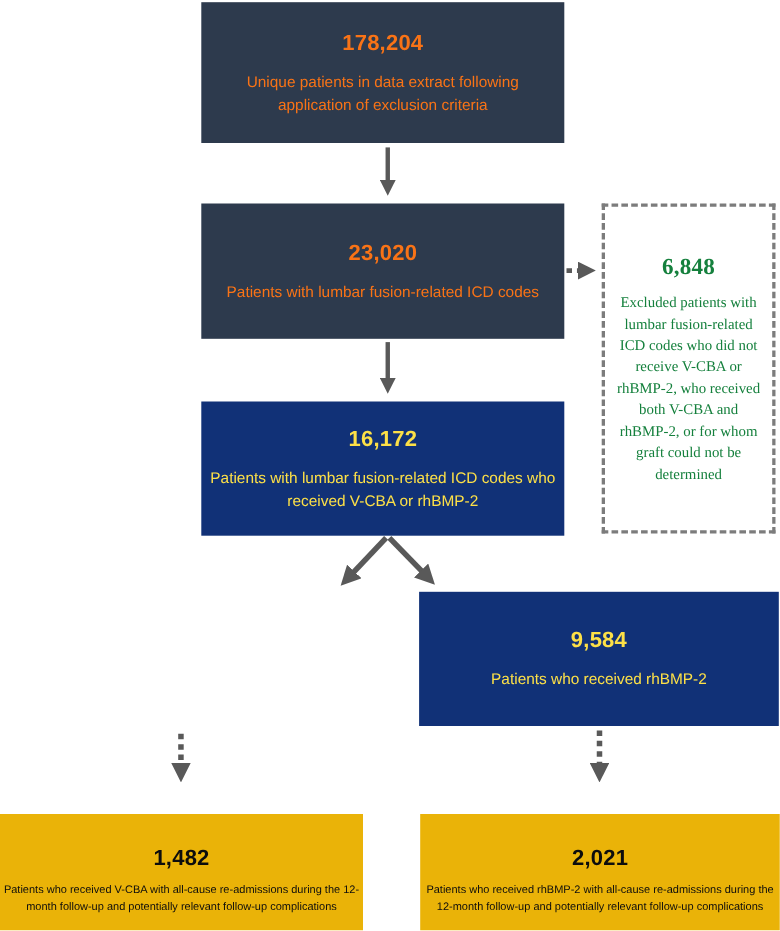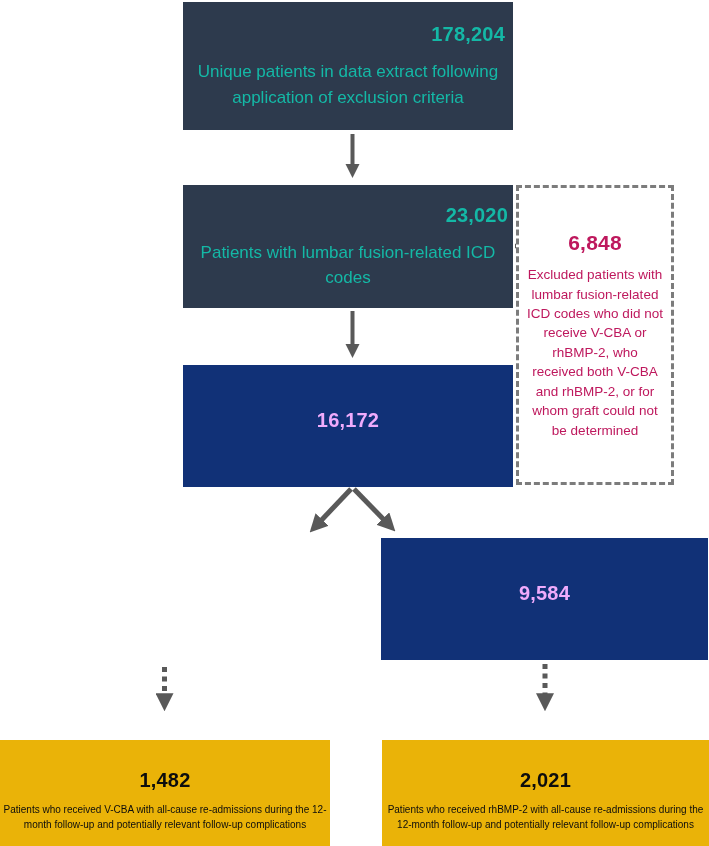--- a/index.html
+++ b/index.html
@@ -32,38 +32,39 @@
     box-sizing: border-box;
   }
   .box .num {
     font-weight: 700;
     font-size: 20px;
     line-height: 1.2;
     margin-bottom: 13px;
     letter-spacing: 0.2px;
   }
   .box .lbl {
-    font-size: 17px;
+    font-size: 14px;
     line-height: 1.5;
   }
-  .dark  { background: #2d3a4d; color: #14b8a6; align-items: flex-end; }
-  .navy  { background: #113177; color: #f0abfc; }
+  .dark  { background: #2d3a4d; color: #f97316; }
+  .navy  { background: #113177; color: #fde047; }
   .light { background: #eab308; color: #0d0d0d; margin-top: 20px; }
 
   #box-extract { left:183px; top:2px;   width:330px; height:128px; padding:0 8px; }
   #box-lumbar  { left:183px; top:185px; width:330px; height:123px; padding:0 5px; }
   #box-graft   { left:183px; top:365px; width:330px; height:122px; padding:0 5px; }
   #box-vcba    { left:0px;   top:540px; width:328px; height:123px; padding:0 10px; }
   #box-rhbmp   { left:381px; top:538px; width:327px; height:122px; padding:0 10px; }
 
   #box-excluded {
-    left:516px; top:185px; width:158px; height:300px;
-    background:#ffffff; color:#be185d;
+    left:547px; top:185px; width:158px; height:300px;
+    background:#ffffff; color:#15803d;
     border:3px dashed #7c7c7c;
     padding: 6px 8px;
+    font-family: Liberation Serif, serif;
   }
   #box-excluded .num { font-size: 21px; margin-bottom: 10px; }
   #box-excluded .lbl { font-size: 13.5px; line-height: 1.44; }
 
   #box-vcba-fu  { left:0px;   top:720px; width:330px; height:120px; padding:0 2px; }
   #box-rhbmp-fu { left:382px; top:720px; width:327px; height:120px; padding:0 2px;align-items:center; }
   .light .num { color:#0d0d0d; margin-bottom: 11px; }
   .light .lbl { font-size: 10px; line-height: 1.45; }
 </style>
 </head>
@@ -103,25 +104,27 @@
     <div class="lbl">Patients with lumbar fusion-related ICD codes</div>
   </div>
 
   <div class="box" id="box-excluded">
     <div class="num">6,848</div>
     <div class="lbl">Excluded patients with lumbar fusion-related ICD codes who did not receive V-CBA or rhBMP-2, who received both V-CBA and rhBMP-2, or for whom graft could not be determined</div>
   </div>
 
   <div class="box navy" id="box-graft">
     <div class="num">16,172</div>
+    <div class="lbl">Patients with lumbar fusion-related ICD codes who received V-CBA or rhBMP-2</div>
   </div>
 
 
   <div class="box navy" id="box-rhbmp">
     <div class="num">9,584</div>
+    <div class="lbl">Patients who received rhBMP-2</div>
   </div>
 
   <div class="box light" id="box-vcba-fu">
     <div class="num">1,482</div>
     <div class="lbl">Patients who received V-CBA with all-cause re-admissions during the 12-month follow-up and potentially relevant follow-up complications</div>
   </div>
 
   <div class="box light" id="box-rhbmp-fu">
     <div class="num">2,021</div>
     <div class="lbl">Patients who received rhBMP-2 with all-cause re-admissions during the 12-month follow-up and potentially relevant follow-up complications</div>

